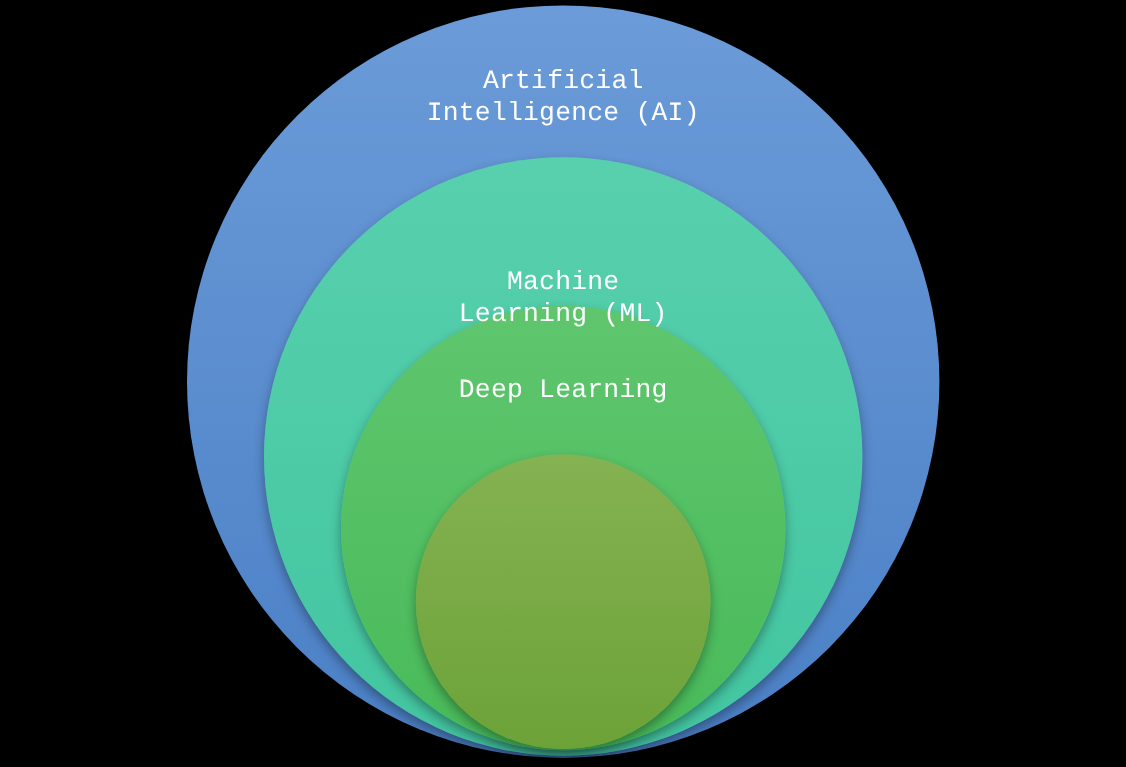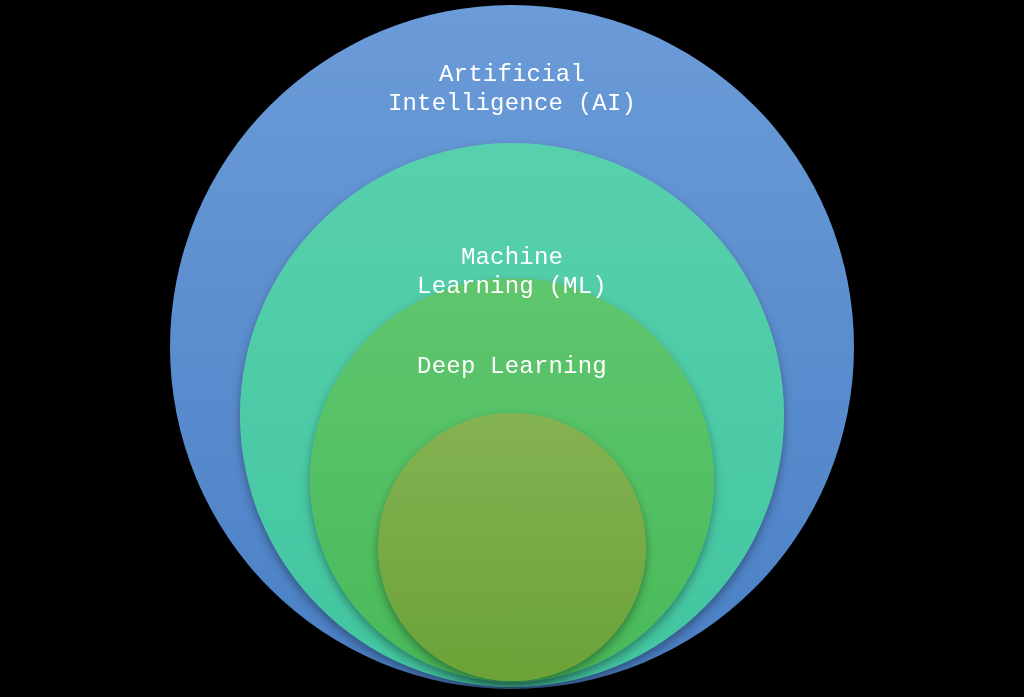--- a/index.html
+++ b/index.html
@@ -53,21 +53,21 @@
     width: 360px;
     text-align: center;
     color: #FFFFFF;
     font-size: 24px;
     line-height: 29px;
     white-space: pre-line;
     letter-spacing: 0.2px;
   }
   .label-ai  { top: 60px; }
   .label-ml  { top: 196px; margin-top: 47px; }
-  .label-dl  { top: 341px; margin-top: 11px; }
+  .label-dl  { top: 341px; }
   .label-dnn { top: 522px; }
 </style>
 </head>
 <body>
 
 <div class="stage">
 
   <div class="ring ring-ai" style="background: linear-gradient(rgb(107, 155, 216) 0%, rgb(75, 128, 198) 100%);"></div>
 
   <div class="ring ring-ml" style="background: linear-gradient(rgb(88, 208, 173) 0%, rgb(66, 197, 160) 100%);"></div>

